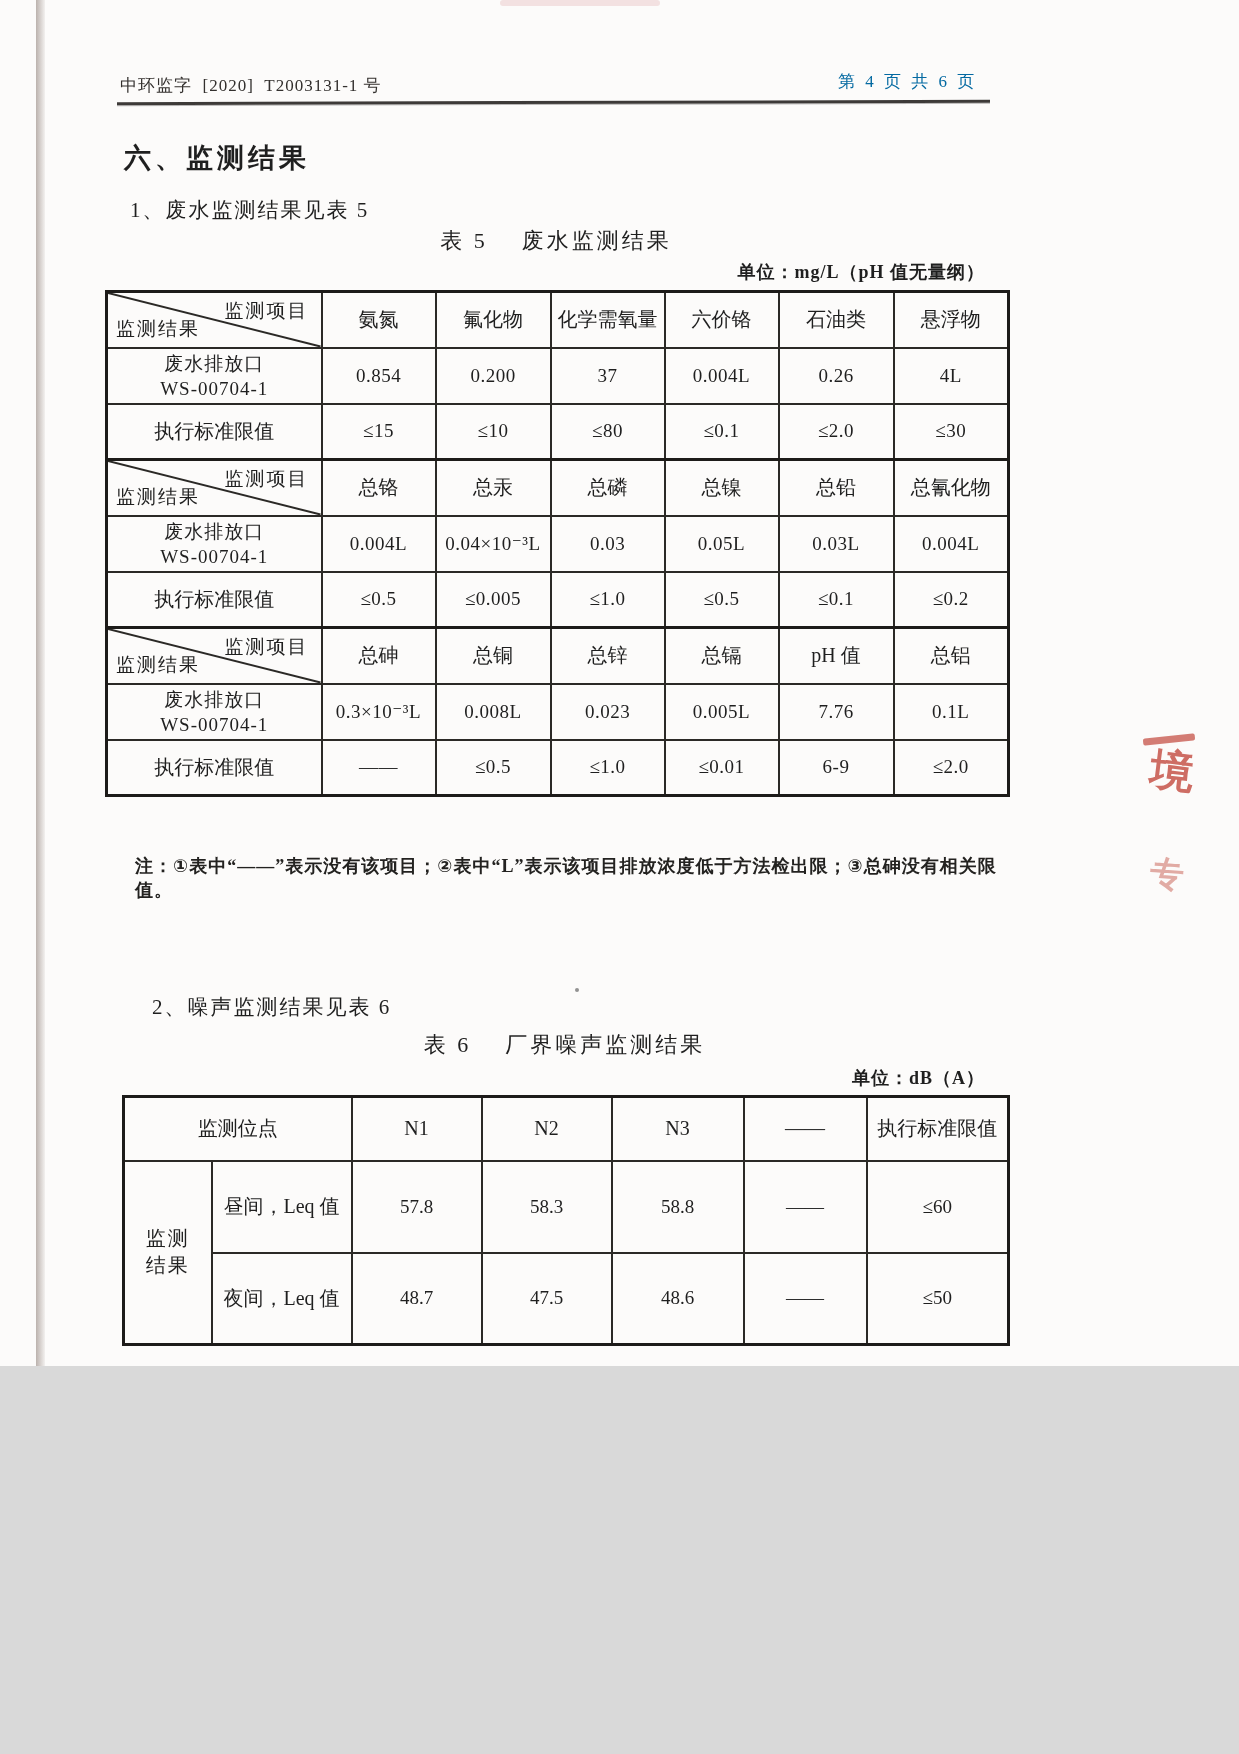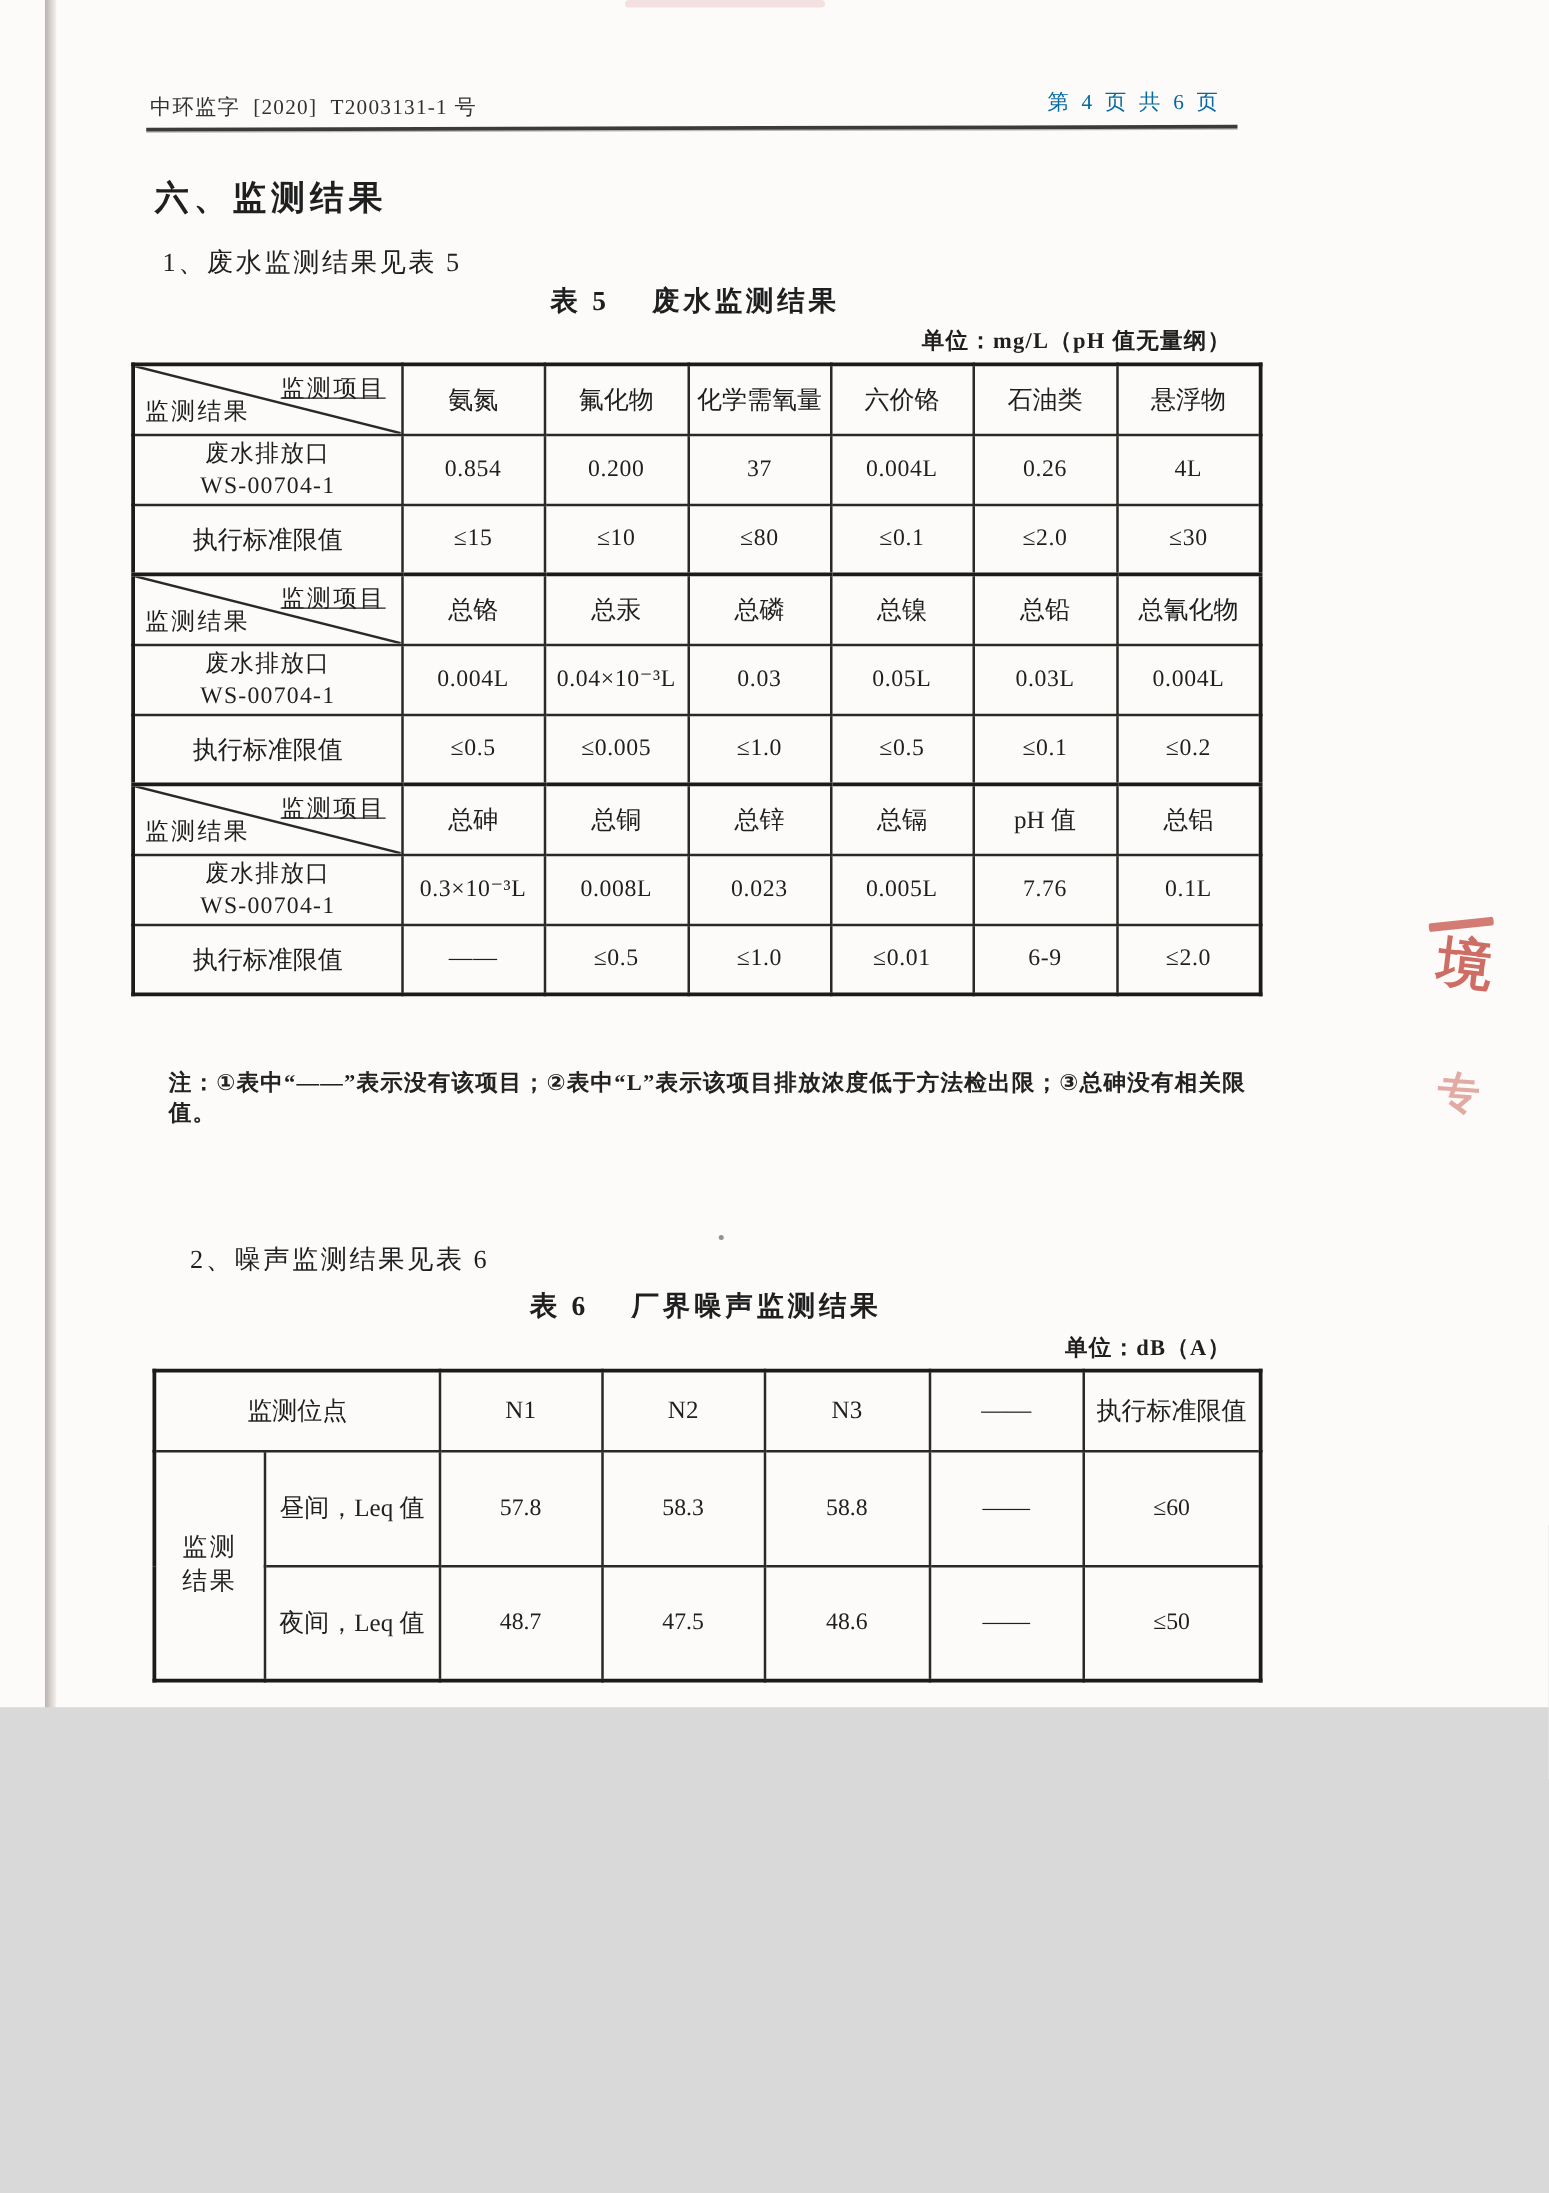--- a/index.html
+++ b/index.html
@@ -21,41 +21,41 @@
   .hdr-left { position:absolute; left:120px; top:74px; font-size:17px; letter-spacing:1px; white-space:pre; color:#33302e; }
   .hdr-right { position:absolute; left:838px; top:70px; width:160px; text-align:left; font-size:17px; letter-spacing:3px; color:#0369a1; }
   .hdr-rule { position:absolute; left:117px; top:101px; width:873px; height:0;
     border-top:3px solid #3d3a38; border-bottom:1px solid rgba(61,58,56,0.35); transform:rotate(-0.15deg); }
 
   .sec-title { position:absolute; left:124px; top:140px; font-size:27px; font-weight:bold; letter-spacing:4px; }
   .sub1 { position:absolute; left:130px; top:196px; font-size:21px; letter-spacing:2px; }
   .sub2 { position:absolute; left:152px; top:993px; font-size:21px; letter-spacing:2px; }
 
   .caption { position:absolute; display:flex; gap:34px; justify-content:center;
-    font-size:22px; font-weight:bold; letter-spacing:3px; }
+    font-size:22px; font-weight:normal; letter-spacing:3px; }
   .cap5 { left:105px; top:226px; width:902px; }
   .cap6 { left:122px; top:1030px; width:885px; }
 
   .unit { position:absolute; text-align:right; font-size:18px; font-weight:bold; letter-spacing:1px; }
   .unit5 { left:600px; top:260px; width:385px; }
   .unit6 { left:700px; top:1066px; width:285px; }
 
   
   table { border-collapse:collapse; table-layout:fixed; }
   td { border:2px solid #2b2926; text-align:center; vertical-align:middle; padding:0; overflow:hidden; }
   .t5 { position:absolute; left:105px; top:290px; width:902px; }
   .t5 tr { height:56px; }
   .t5 td { font-size:20px; }
   .t5 .val { font-size:19px; letter-spacing:0.5px; }
   tr.sec td { border-top:3px solid #1d1b19; }
   .t5 { border:3px solid #1d1b19; }
 
   .diag { position:relative; }
   .diag svg { position:absolute; inset:0; width:100%; height:100%; }
-  .diag .dtop { position:absolute; right:12px; top:5px; font-size:19px; letter-spacing:2px;text-decoration:underline; }
+  .diag .dtop { position:absolute; right:12px; top:5px; font-size:19px; letter-spacing:2px; }
   .diag .dbot { position:absolute; left:8px; bottom:5px; font-size:19px; letter-spacing:2px; }
   .two-line div { line-height:25px; font-size:19px; letter-spacing:1px; }
 
   .note { position:absolute; font-size:18px; font-weight:bold; letter-spacing:1px; color:#232220; }
   .note5 { left:135px; top:854px; width:880px; }
   .note6 { left:152px; top:1356px; width:860px; }
 
   .t6 { position:absolute; left:122px; top:1095px; width:885px; border:3px solid #1d1b19; }
   .t6 td { font-size:20px; }
   .t6 .hrow { height:64px; }

